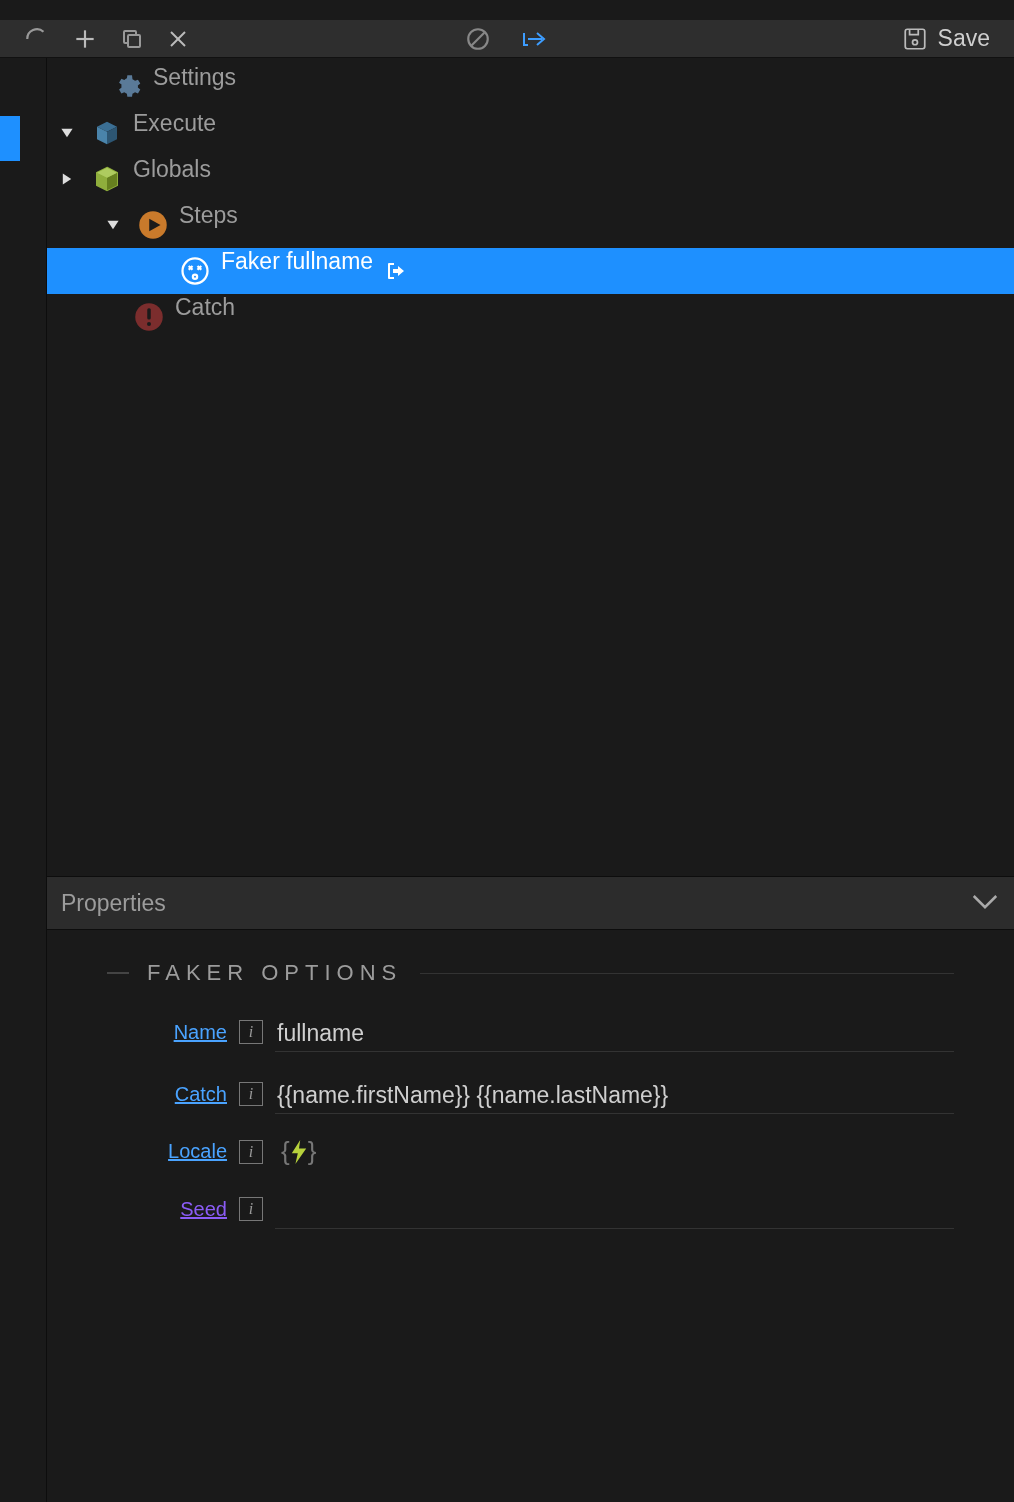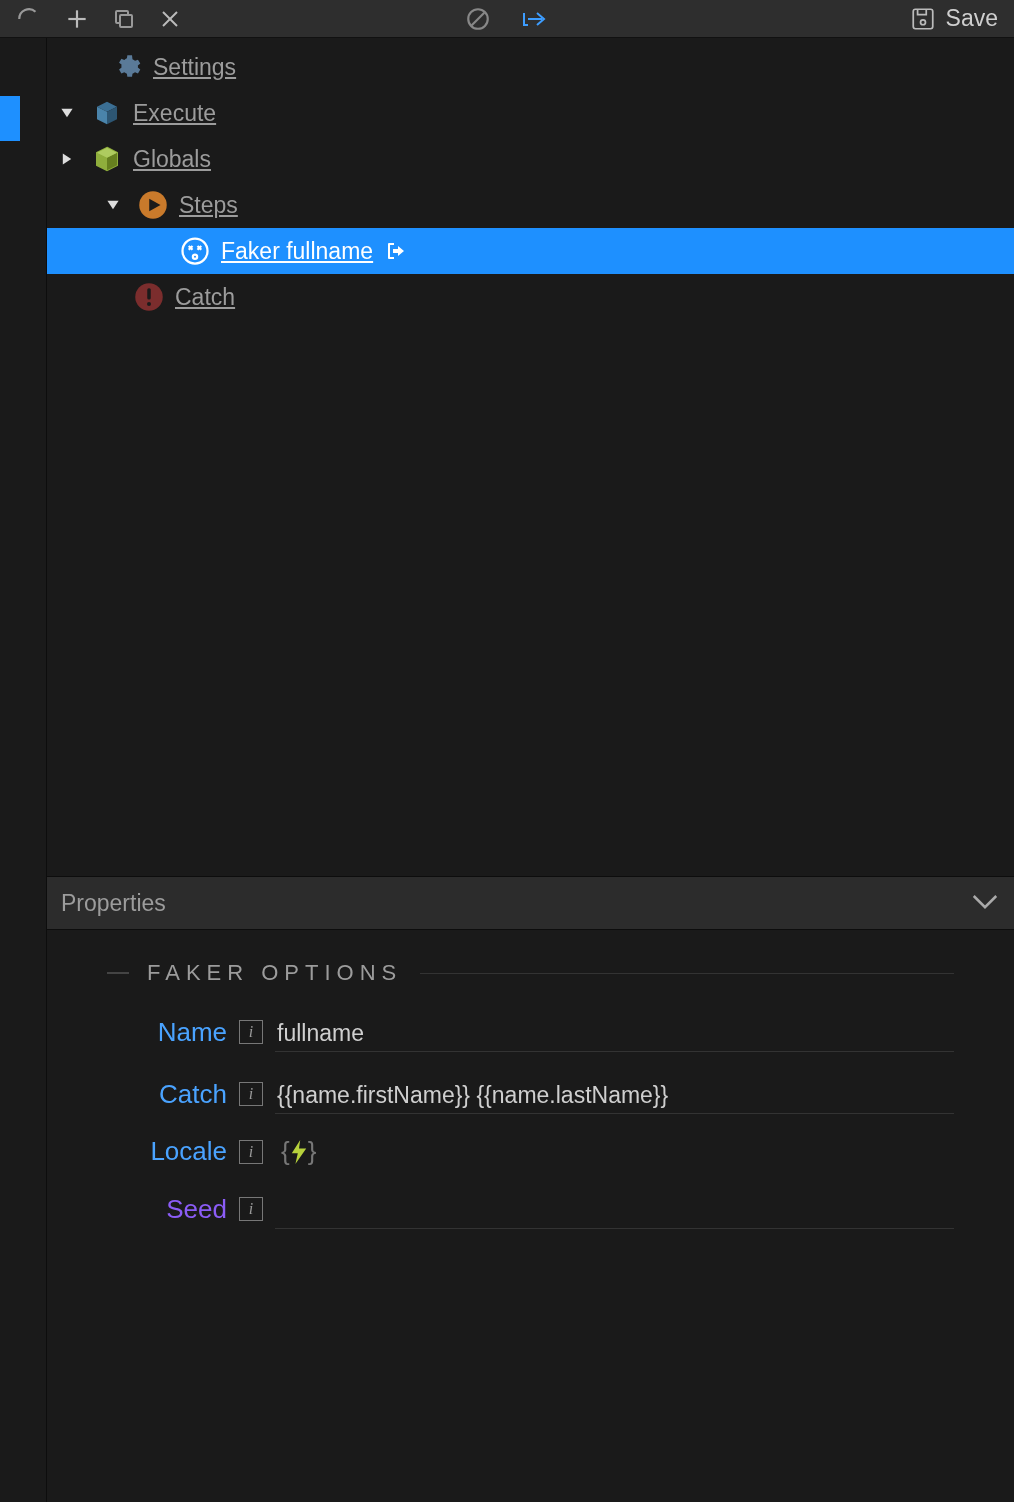--- a/index.html
+++ b/index.html
@@ -17,23 +17,24 @@
     width: 100%;
     height: 100%;
   }
   
   .toolbar {
     height: 38px;
     background: #2e2e2e;
     border-bottom: 1px solid #111;
     display: flex;
     align-items: center;
-    padding: 0 16px;
+    padding: 0 24px;
     gap: 18px;
     position: relative;
+    margin-top: 20px;
   }
   .toolbar .left-group {
     display: flex;
     align-items: center;
     gap: 22px;
     margin-left: 0;
   }
   .toolbar .center-group {
     position: absolute;
     left: 50%;
@@ -81,27 +82,25 @@
     background: #1a1a1a;
   }
   
   .tree {
     flex: 1;
     padding-top: 6px;
     overflow: auto;
   }
   .tree-row {
     display: flex;
-    align-items: center;
     height: 46px;
     font-size: 23px;
     color: #9c9c9c;
     cursor: pointer;
     white-space: nowrap;
-    text-decoration: underline;
   }
   .tree-row .indent { display: inline-block; }
   .tree-row .arrow {
     width: 20px;
     display: inline-flex;
     justify-content: center;
     align-items: center;
     margin-right: 6px;
   }
   .tree-row .icon-slot {
@@ -165,21 +164,22 @@
   }
   .form-row {
     display: flex;
     align-items: center;
     margin: 0 40px 22px 40px;
     gap: 12px;
   }
   .form-label {
     width: 120px;
     text-align: right;
-    font-size: 26px;
+    font-size: 20px;
+    text-decoration: underline;
   }
   .form-label.blue { color: #4aa3ff; }
   .form-label.grey { color: #8b5cf6; }
   .info-box {
     width: 24px;
     height: 24px;
     border: 1.5px solid #777;
     display: inline-flex;
     align-items: center;
     justify-content: center;

